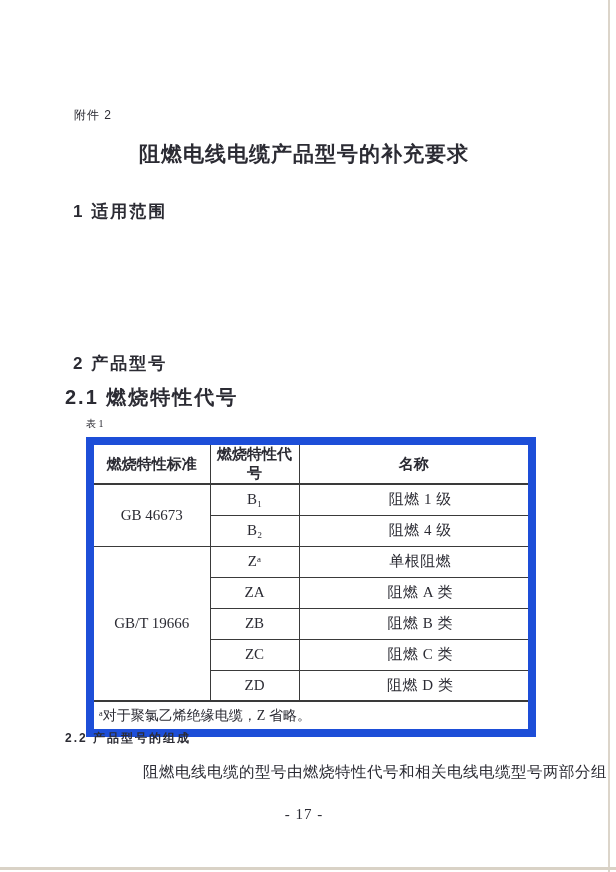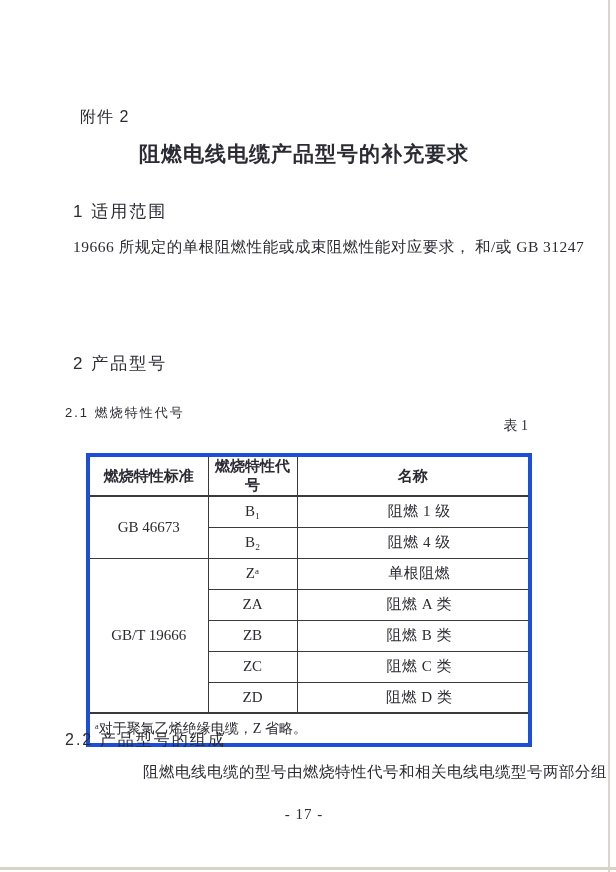--- a/index.html
+++ b/index.html
@@ -8,58 +8,57 @@
     background:#ffffff;
     position:relative;
     overflow:hidden;
     font-family:"Liberation Serif","DejaVu Serif",serif;
     color:#2b2b33;
   }
   .sans{font-family:"Liberation Sans","DejaVu Sans",sans-serif;}
   .abs{position:absolute;}
 
   .attachment{
-    left:80px;top:107px;
-    font-size:16px;letter-spacing:1px;text-align:right;
+    left:74px;top:107px;
+    font-size:12px;letter-spacing:1px;text-align:right;
   }
   .title{
     left:0;right:8px;top:140px;
     margin:0;text-align:center;
     font-size:21px;font-weight:bold;letter-spacing:1px;
   }
   .heading{
-    margin:0;font-size:17px;font-weight:normal;letter-spacing:2px;
+    margin:0;font-size:17px;font-weight:bold;letter-spacing:2px;
   }
   .h-sec1{left:73px;top:200px;}
   .h-sec2{left:73px;top:352px;text-align:right;}
-  .h-sec21{left:65px;top:384px;font-size:13px;margin-top:20px;}
-  .h-sec22{left:65px;top:730px;font-size:16px;}
+  .h-sec21{left:65px;top:384px;font-size:20px;}
+  .h-sec22{left:65px;top:730px;font-size:12px;}
 
   .para{
     left:73px;top:231px;width:470px;
     font-size:15.5px;line-height:32.5px;
     letter-spacing:0.5px;
   }
   .para .line{white-space:nowrap;}
   .para .indent{padding-left:42px;}
 
   .caption{
     left:86px;top:417px;width:442px;
-    text-align:right;font-size:14px;
+    text-align:left;font-size:10px;
   }
 
   table.tbl{
     left:86px;top:437px;
     position:absolute;
     width:442px;
     border-collapse:collapse;
     table-layout:fixed;
-    border:4px solid #1d4ed8;
+    border:8px solid #1d4ed8;
     font-size:15px;
-    margin-top:16px;
   }
   table.tbl th,table.tbl td{
     border:1px solid #3a3a3a;
     padding:0;
     vertical-align:middle;
     text-align:center;
   }
   table.tbl thead tr{height:32px;}
   table.tbl thead th{
     font-family:"Liberation Sans","DejaVu Sans",sans-serif;
@@ -98,21 +97,20 @@
 
 <div>
 
   <div class="abs attachment sans">附件 2</div>
 
   <h1 class="abs title sans">阻燃电线电缆产品型号的补充要求</h1>
 
   <h2 class="abs heading sans h-sec1">1 适用范围</h2>
 
   <div class="abs para">
-    <div class="line">19666 所规定的单根阻燃性能或成束阻燃性能对应要求， 和/或 GB 31247</div>
   </div>
 
   <h2 class="abs heading sans h-sec2">2 产品型号</h2>
 
   <h3 class="abs heading sans h-sec21">2.1 燃烧特性代号</h3>
 
   <div class="abs caption">表 1</div>
 
   <table class="tbl">
     <colgroup>

